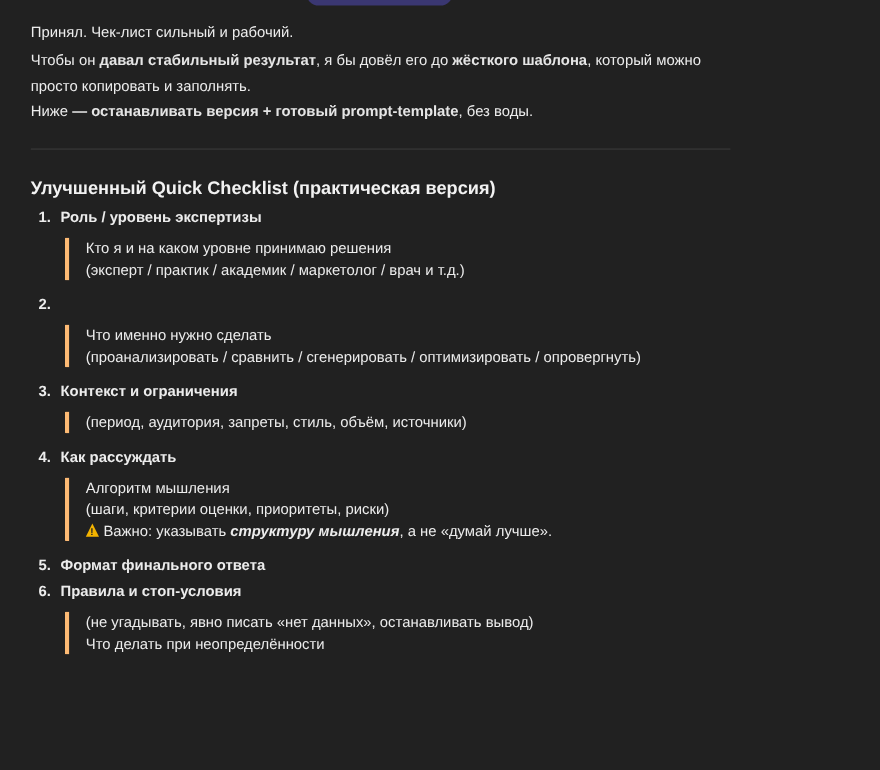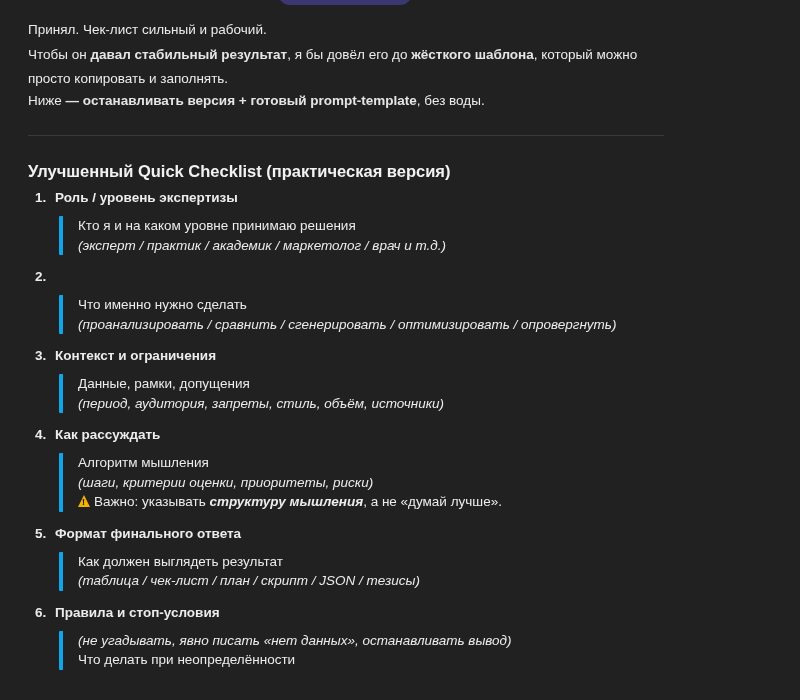--- a/index.html
+++ b/index.html
@@ -78,29 +78,28 @@
     font-size: 13.5px;
   }
   .num {
     width: 27px;
     padding-left: 7px;
     box-sizing: border-box;
   }
   .quote {
     margin: 6px 0 10px 31px;
     padding-left: 15px;
-    border-left: 4px solid #0ea5e9;
+    border-left: 4px solid #fdba74;
     border-radius: 1px;
   }
   .quote .line {
     line-height: 19.5px;
     font-size: 13.5px;
   }
   .quote .hint {
-    font-style: italic;
   }
   .quote b { font-weight: 700; font-style: italic; }
   .warn {
     display: inline-block;
     width: 0; height: 0;
     border-left: 6.5px solid transparent;
     border-right: 6.5px solid transparent;
     border-bottom: 12px solid #f4b400;
     position: relative;
     top: 1px;
@@ -156,44 +155,39 @@
         <div class="line">Что именно нужно сделать</div>
         <div class="line hint">(проанализировать / сравнить / сгенерировать / оптимизировать / опровергнуть)</div>
       </div>
     </li>
     <li class="item">
       <div class="item-head">
         <span class="num">3.</span>
         <span>Контекст и ограничения</span>
       </div>
       <div class="quote">
-        <div class="line">Данные, рамки, допущения</div>
         <div class="line hint">(период, аудитория, запреты, стиль, объём, источники)</div>
       </div>
     </li>
     <li class="item">
       <div class="item-head">
         <span class="num">4.</span>
         <span>Как рассуждать</span>
       </div>
       <div class="quote">
         <div class="line">Алгоритм мышления</div>
         <div class="line hint">(шаги, критерии оценки, приоритеты, риски)</div>
         <div class="line"><span class="warn"></span><span>Важно: указывать </span><b>структуру мышления</b><span>, а не «думай лучше».</span></div>
       </div>
     </li>
     <li class="item">
       <div class="item-head">
         <span class="num">5.</span>
         <span>Формат финального ответа</span>
       </div>
-      <div class="quote">
-        <div class="line">Как должен выглядеть результат</div>
-        <div class="line hint">(таблица / чек-лист / план / скрипт / JSON / тезисы)</div>
-      </div>
     </li>
     <li class="item">
       <div class="item-head">
         <span class="num">6.</span>
         <span>Правила и стоп-условия</span>
       </div>
       <div class="quote">
         <div class="line hint">(не угадывать, явно писать «нет данных», останавливать вывод)</div>
         <div class="line">Что делать при неопределённости</div>
       </div>

